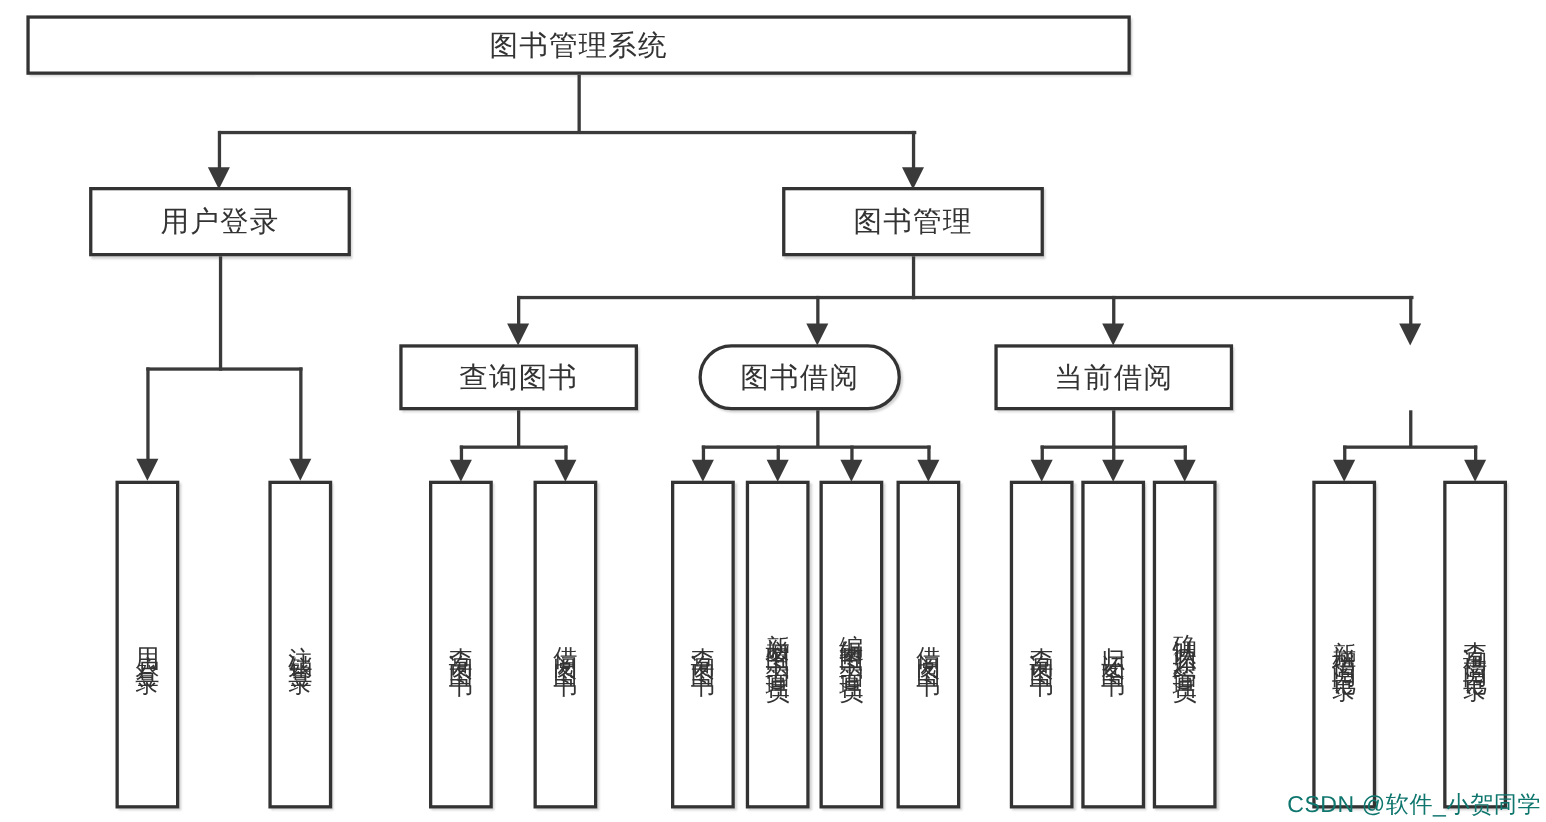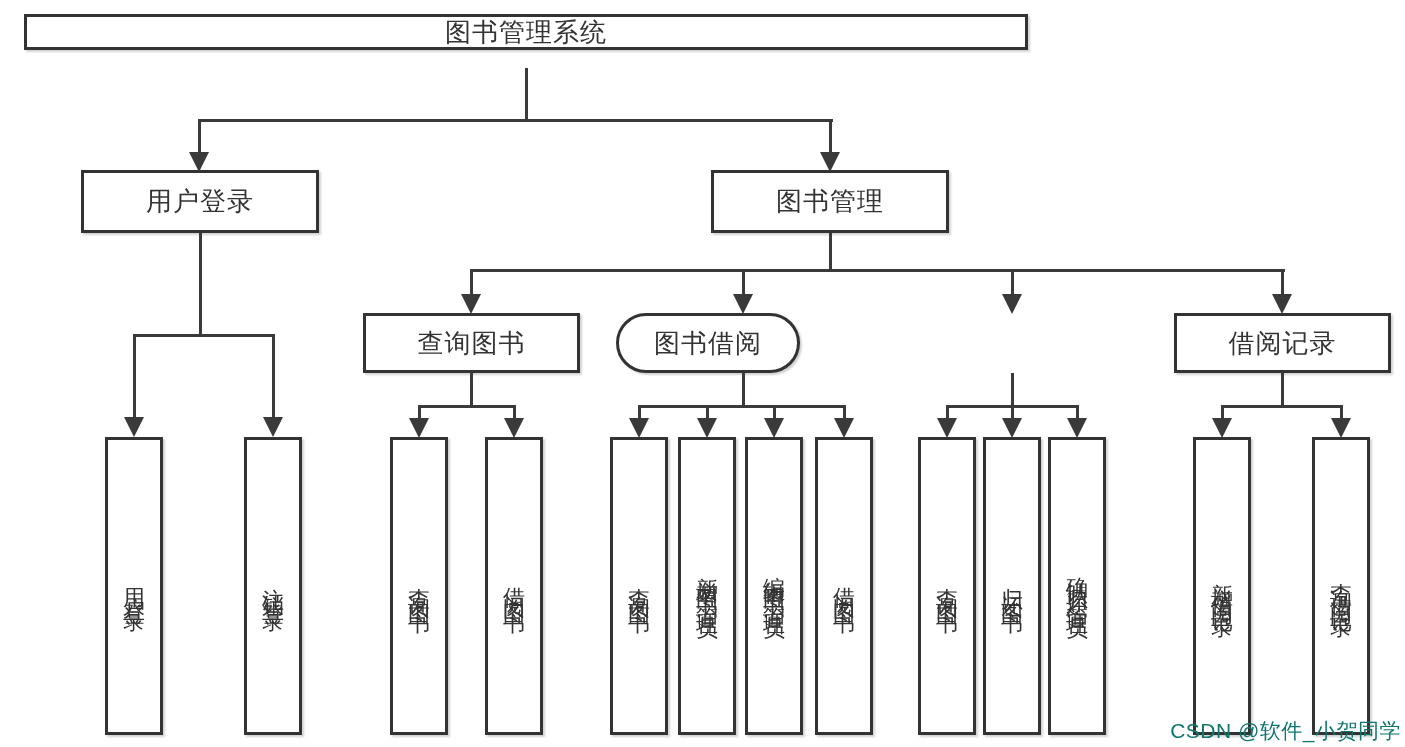--- a/index.html
+++ b/index.html
@@ -46,39 +46,39 @@
     color:#de7d8a;
     z-index:5;
     white-space:nowrap;
   }
 </style>
 </head>
 <body>
 
 <div id="canvas">
 
-  <div class="box" style="left:24px; top:14px; width:1004px; height:36px;">
+  <div class="box" style="left:24px; top:14px; width:1004px; height:54px;">
     <span class="hlabel">图书管理系统</span>
   </div>
 
   <div class="box" style="left:81px; top:170px; width:238px; height:63px;">
     <span class="hlabel">用户登录</span>
   </div>
   <div class="box" style="left:711px; top:170px; width:238px; height:63px;align-items:center;">
     <span class="hlabel">图书管理</span>
   </div>
 
   <div class="box" style="left:363px; top:313px; width:217px; height:60px;">
     <span class="hlabel">查询图书</span>
   </div>
-  <div class="box" style="left:616px; top:313px; width:184px; height:60px;border-radius:30px;">
+  <div class="box" style="left:635px; top:313px; width:184px; height:60px;border-radius:30px;">
     <span class="hlabel">图书借阅</span>
   </div>
-  <div class="box" style="left:1174px; top:313px; width:217px; height:60px;">
-    <span class="hlabel">借阅记录</span>
+  <div class="box" style="left:904px; top:313px; width:217px; height:60px;">
+    <span class="hlabel">当前借阅</span>
   </div>
 
   <div class="box" style="left:105px; top:437px; width:58px; height:298px;">
     <span class="vlabel">用户登录</span>
   </div>
   <div class="box" style="left:244px; top:437px; width:58px; height:298px;">
     <span class="vlabel">注销登录</span>
   </div>
   <div class="box" style="left:390px; top:437px; width:58px; height:298px;">
     <span class="vlabel">查询图书</span>

